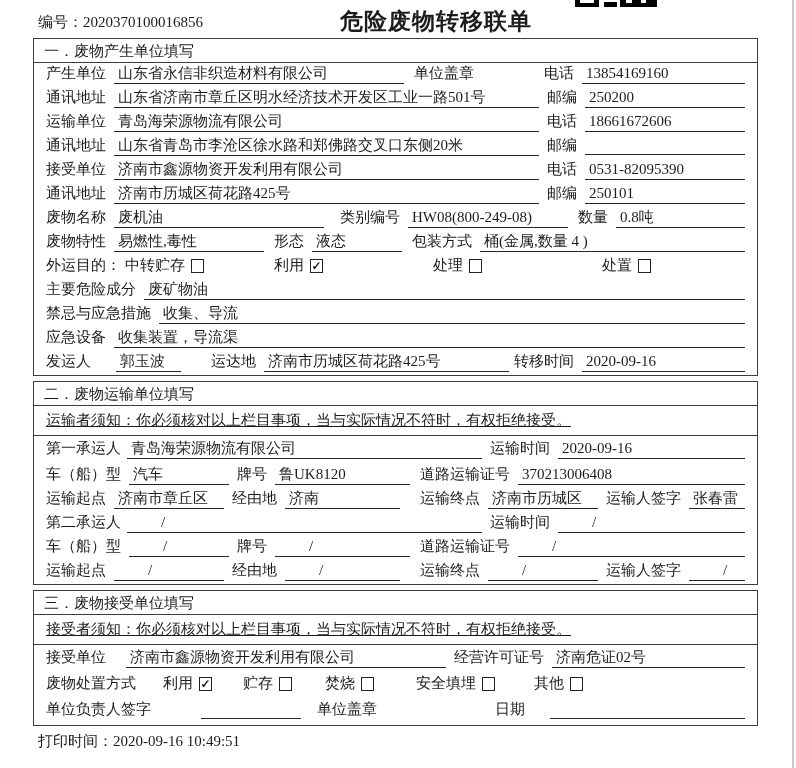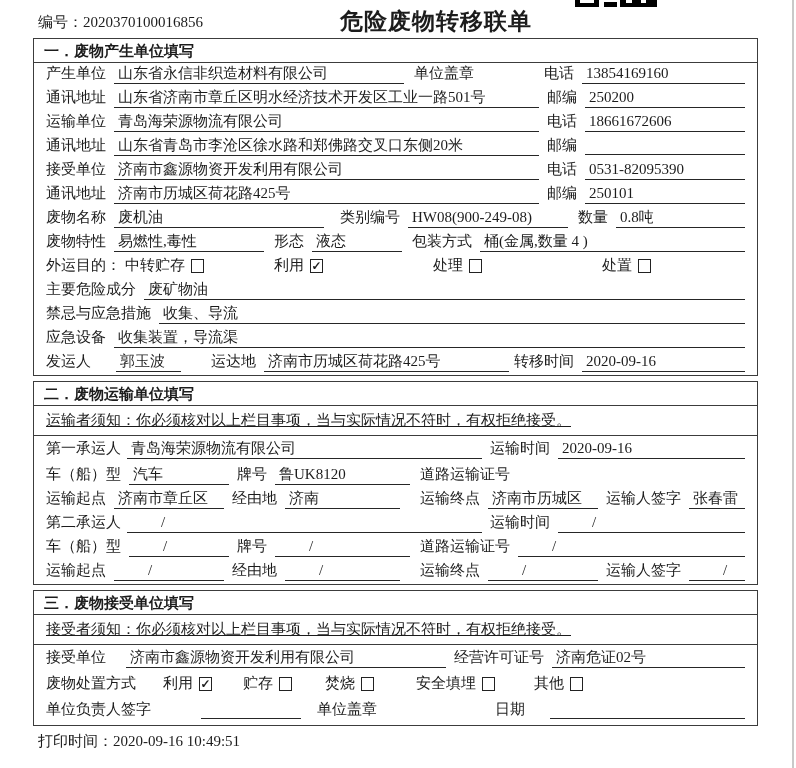--- a/index.html
+++ b/index.html
@@ -19,21 +19,21 @@
   .qr-n1 { position:absolute; left:51px; top:0; width:6px; height:3px; background:#fff; }
   .qr-n2 { position:absolute; left:66px; top:0; width:5px; height:3px; background:#fff; }
 
   .doc-header { position:relative; height:38px; padding-top:10px; }
   .doc-no { position:absolute; left:38px; top:13px; font-size:15px; }
   .doc-title { position:absolute; left:0; right:0; top:6px; text-align:center;
                transform:translateX(38px); font-size:23px; font-weight:bold; letter-spacing:1px; }
 
   .box { margin:0 0 0 33px; width:725px; border:1.5px solid #3c3c3c; background:#fff; }
   .gap5 { height:5px; }
-  .sec-title { font-weight:bold; font-size:15px; padding:3px 10px 2px 10px;
+  .sec-title { font-weight:normal; font-size:15px; padding:3px 10px 2px 10px;
                border-bottom:1.5px solid #3c3c3c; line-height:18px; }
   .notice { padding:5px 12px 6px 12px; border-bottom:1px solid #3c3c3c; line-height:18px;text-decoration:underline; }
   .row { display:flex; align-items:center; height:24px; padding:0 12px 3px 12px; }
   .row.h28 { height:28px; }
   .lbl { white-space:nowrap; flex:none; }
   .val { border-bottom:1.5px solid #262626; padding:0 4px; white-space:nowrap;
          overflow:hidden; flex:none; min-height:19px; line-height:19px; margin-left:8px; }
   .grow { flex:1 1 auto; }
   .slash { padding-left:34px; }
   .cb-box { display:inline-block; width:13px; height:14px; border:1.5px solid #222;
@@ -104,21 +104,21 @@
     <span class="lbl">通讯地址</span>
     <span class="val grow">济南市历城区荷花路425号</span>
     <span class="lbl" style="margin-left:8px">邮编</span>
     <span class="val" style="width:160px">250101</span>
   </div>
 
   <div class="row">
     <span class="lbl">废物名称</span>
     <span class="val" style="width:210px">废机油</span>
     <span class="lbl" style="margin-left:16px">类别编号</span>
-    <span class="val" style="width:160px">HW08(900-249-08)</span>
+    <span class="val" style="width:160px">HW08(800-249-08)</span>
     <span class="lbl" style="margin-left:10px">数量</span>
     <span class="val grow">0.8吨</span>
   </div>
 
   <div class="row">
     <span class="lbl">废物特性</span>
     <span class="val" style="width:150px">易燃性,毒性</span>
     <span class="lbl" style="margin-left:10px">形态</span>
     <span class="val" style="width:90px">液态</span>
     <span class="lbl" style="margin-left:10px">包装方式</span>
@@ -176,20 +176,21 @@
     <span class="lbl" style="margin-left:8px">运输时间</span>
     <span class="val grow">2020-09-16</span>
   </div>
 
   <div class="row">
     <span class="lbl">车（船）型</span>
     <span class="val" style="width:100px">汽车</span>
     <span class="lbl" style="margin-left:8px">牌号</span>
     <span class="val" style="width:135px">鲁UK8120</span>
     <span class="lbl" style="margin-left:10px">道路运输证号</span>
+    <span class="val grow">370213006408</span>
   </div>
 
   <div class="row">
     <span class="lbl">运输起点</span>
     <span class="val" style="width:110px">济南市章丘区</span>
     <span class="lbl" style="margin-left:8px">经由地</span>
     <span class="val" style="width:115px">济南</span>
     <span class="lbl" style="margin-left:20px">运输终点</span>
     <span class="val" style="width:110px">济南市历城区</span>
     <span class="lbl" style="margin-left:8px">运输人签字</span>

